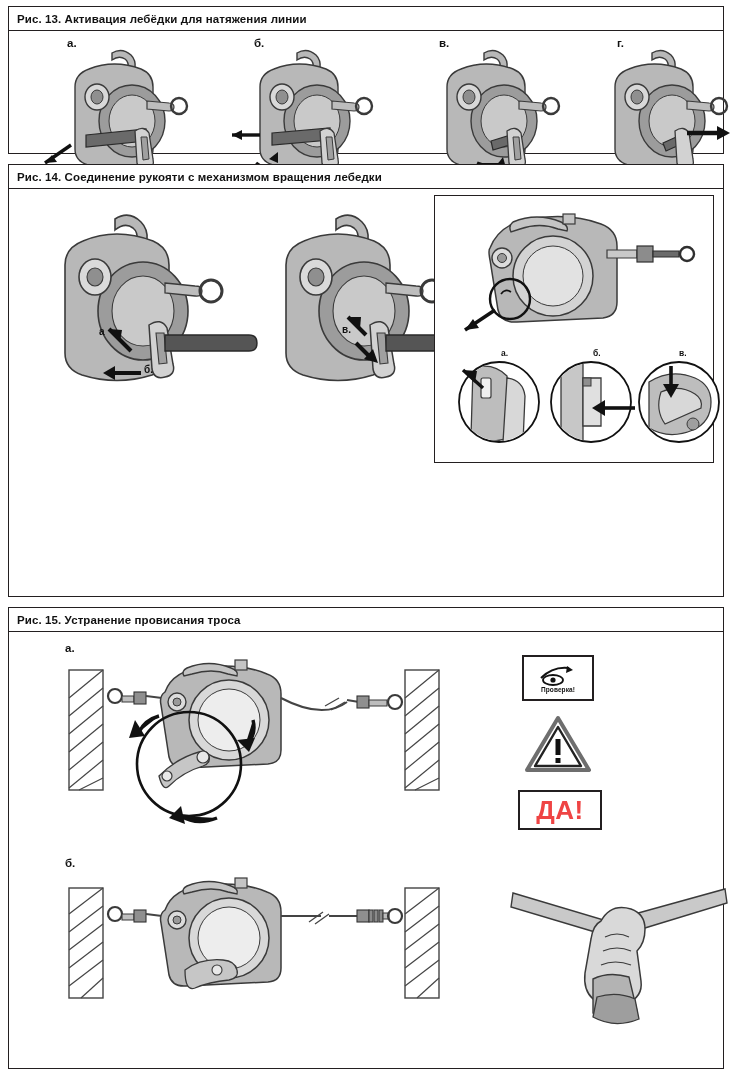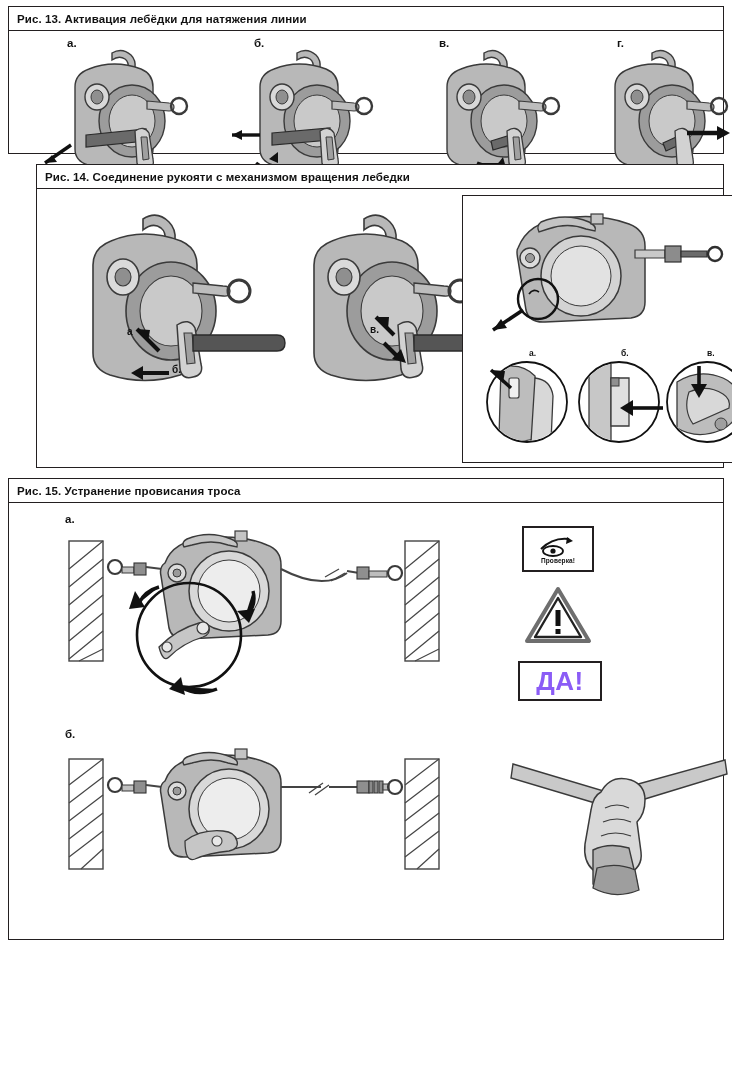--- a/index.html
+++ b/index.html
@@ -35,21 +35,21 @@
     letter-spacing: 0.1px;
     padding: 6px 8px 5px 8px;
     border-bottom: 1.5px solid #231f20;
     color: #111;
   }
   .panel-body {
     position: relative;
   }
   #panel-13 { height: 148px; }
   #panel-13 .panel-body { height: 160px; }
-  #panel-14 { height: 304px; margin-left: 28px; }
+  #panel-14 { height: 433px; }
   #panel-14 .panel-body { height: 324px; }
   #panel-15 { height: 462px; }
   #panel-15 .panel-body { height: 449px; }
 
   .step-label {
     position: absolute;
     font-size: 11.5px;
     font-weight: bold;
     color: #111;
   }
@@ -82,21 +82,21 @@
   }
   .badge-text {
     font-size: 6.5px;
     font-weight: bold;
     color: #111;
     letter-spacing: 0.1px;
   }
   .yes-badge {
     font-size: 26px;
     font-weight: bold;
-    color: #8b5cf6;
+    color: #ef4444;
     letter-spacing: 0.5px;
   }
 </style>
 </head>
 <body>
 
 <div class="page">
 
   <div class="panel" id="panel-13">
     <div class="panel-title">Рис. 13. Активация лебёдки для натяжения линии</div>

